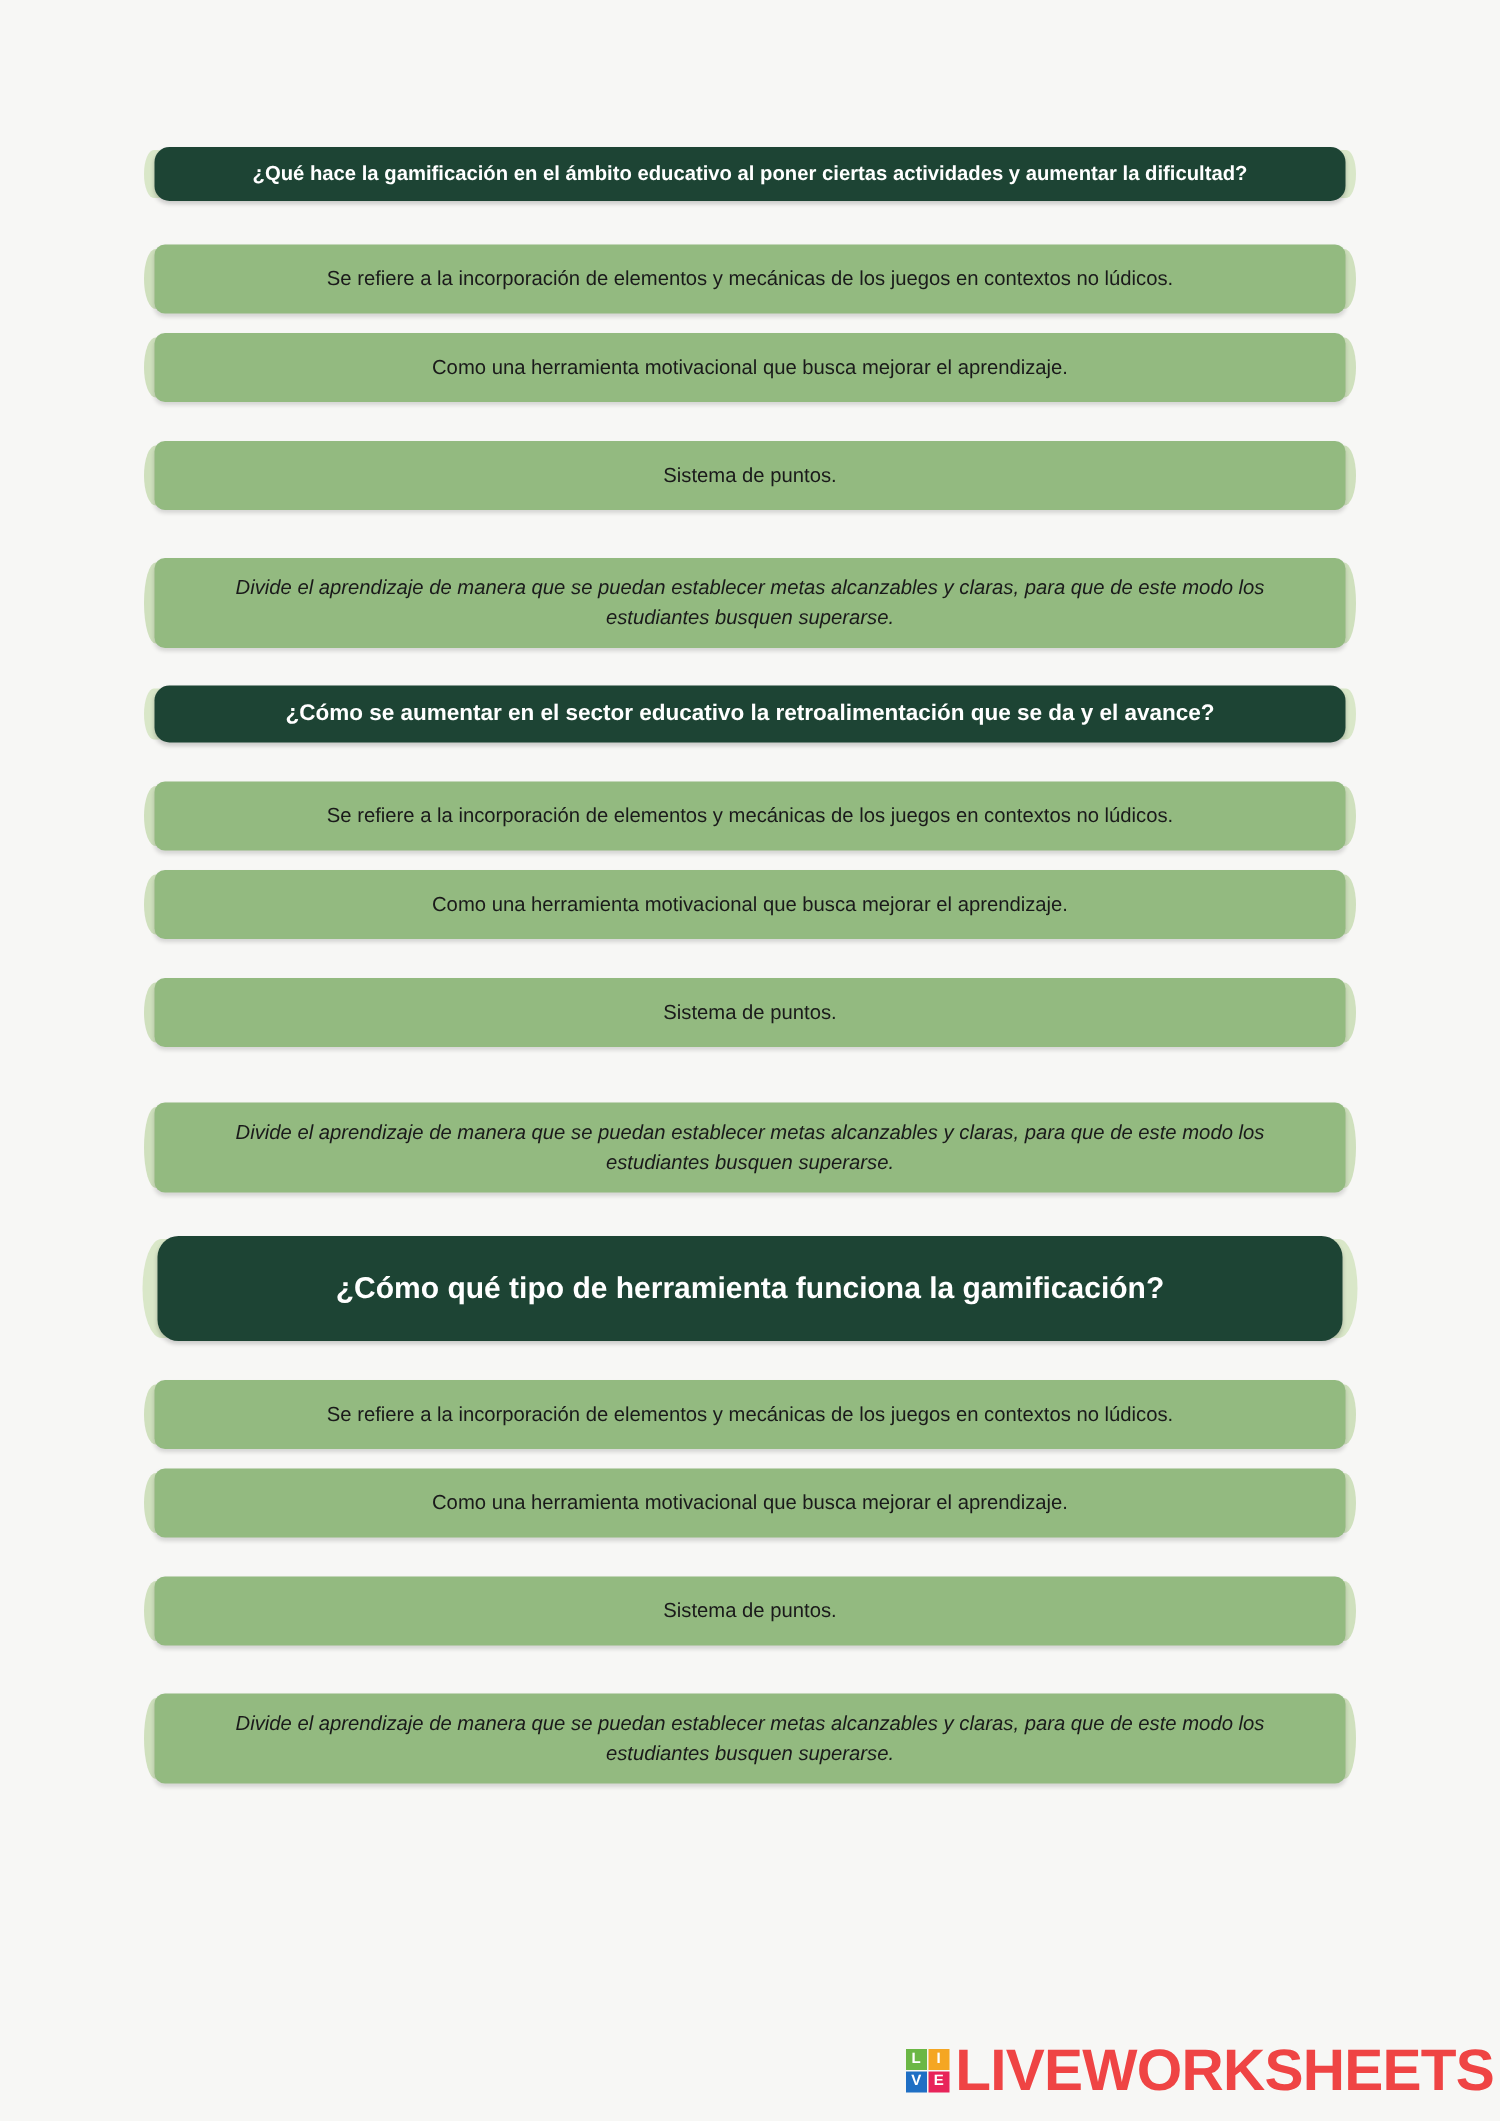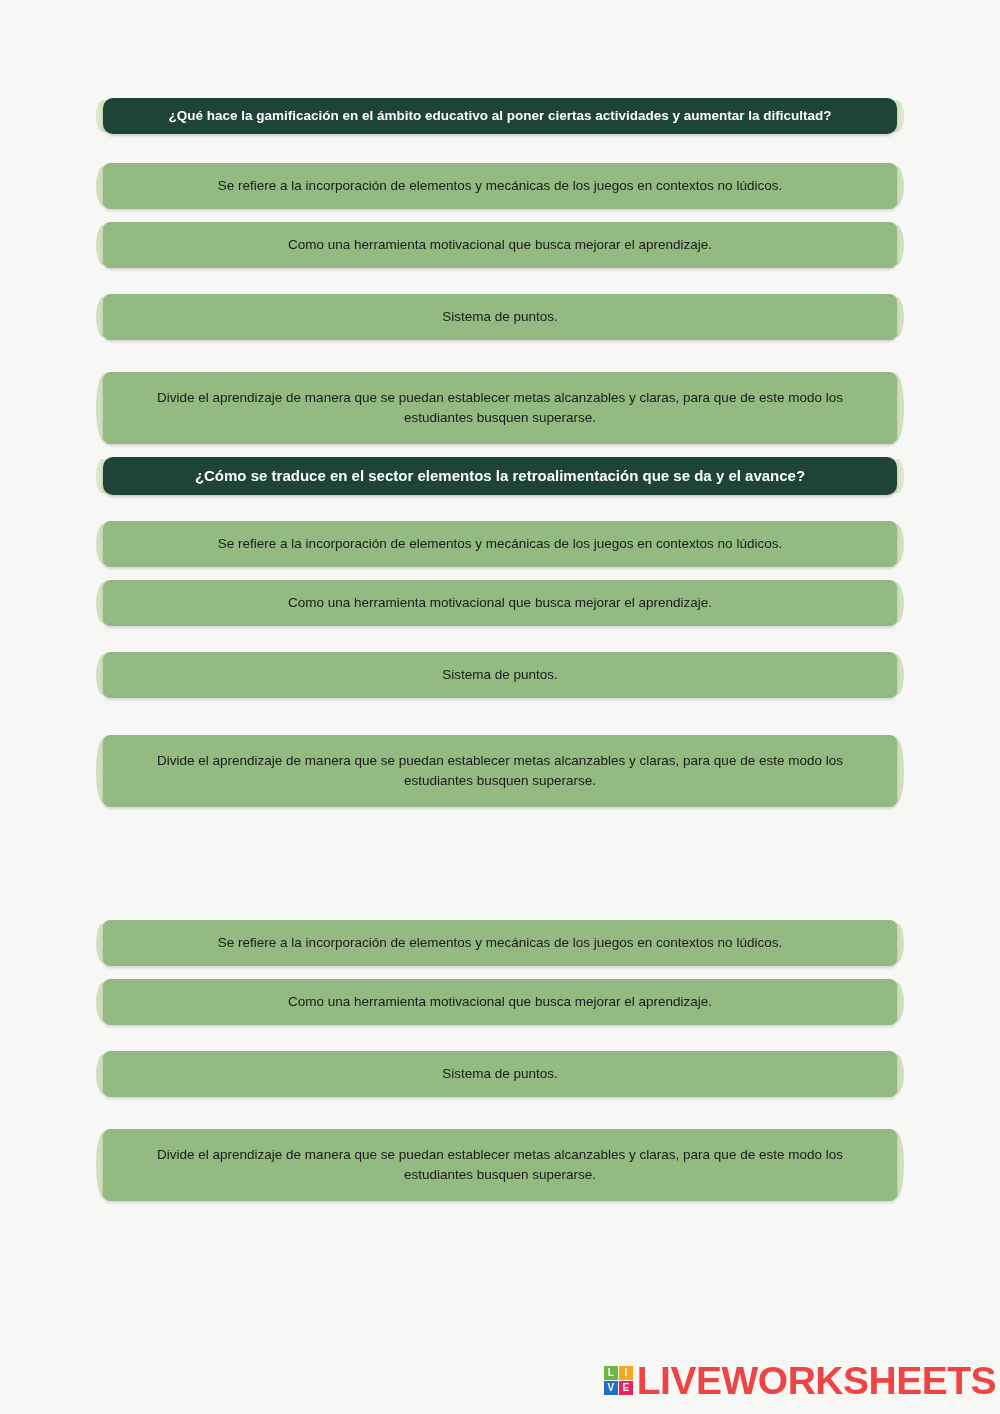--- a/index.html
+++ b/index.html
@@ -129,21 +129,21 @@
   .option::before {
     left: -7px;
     border-radius: 65% 0 0 65% / 50% 0 0 50%;
   }
   .option::after {
     right: -7px;
     border-radius: 0 65% 65% 0 / 0 50% 50% 0;
   }
 
   .opt-h-short { height: 46px; }
-  .opt-h-tall  { height: 72px; }
+  .opt-h-tall  { height: 60px; font-style: italic; }
 
   
   #footer-logo {
     position: absolute;
     right: 4px;
     bottom: 14px;
     display: flex;
     align-items: center;
     gap: 4px;
   }
@@ -204,21 +204,21 @@
     </div>
   </div>
   <div class="q-block" style="top:356px;">
     <div class="option opt-h-tall">
       <span class="otext">Divide el aprendizaje de manera que se puedan establecer metas alcanzables y claras, para que de este modo los estudiantes busquen superarse.</span>
     </div>
   </div>
 
   <div class="q-block" style="top:457px;">
     <div class="question-banner q-banner-medium">
-      <span class="qtext">¿Cómo se traduce en el sector elementos la retroalimentación que se da y el avance?</span>
+      <span class="qtext">¿Cómo se aumentar en el sector educativo la retroalimentación que se da y el avance?</span>
     </div>
   </div>
 
   <div class="q-block" style="top:505px;">
     <div class="option opt-h-short">
       <span class="otext">Se refiere a la incorporación de elementos y mecánicas de los juegos en contextos no lúdicos.</span>
     </div>
   </div>
   <div class="q-block" style="top:564px;">
     <div class="option opt-h-short">
@@ -229,20 +229,25 @@
     <div class="option opt-h-short">
       <span class="otext">Sistema de puntos.</span>
     </div>
   </div>
   <div class="q-block" style="top:719px;">
     <div class="option opt-h-tall">
       <span class="otext">Divide el aprendizaje de manera que se puedan establecer metas alcanzables y claras, para que de este modo los estudiantes busquen superarse.</span>
     </div>
   </div>
 
+  <div class="q-block" style="top:824px;">
+    <div class="question-banner q-banner-large">
+      <span class="qtext">¿Cómo qué tipo de herramienta funciona la gamificación?</span>
+    </div>
+  </div>
 
   <div class="q-block" style="top:904px;">
     <div class="option opt-h-short">
       <span class="otext">Se refiere a la incorporación de elementos y mecánicas de los juegos en contextos no lúdicos.</span>
     </div>
   </div>
   <div class="q-block" style="top:963px;">
     <div class="option opt-h-short">
       <span class="otext">Como una herramienta motivacional que busca mejorar el aprendizaje.</span>
     </div>

